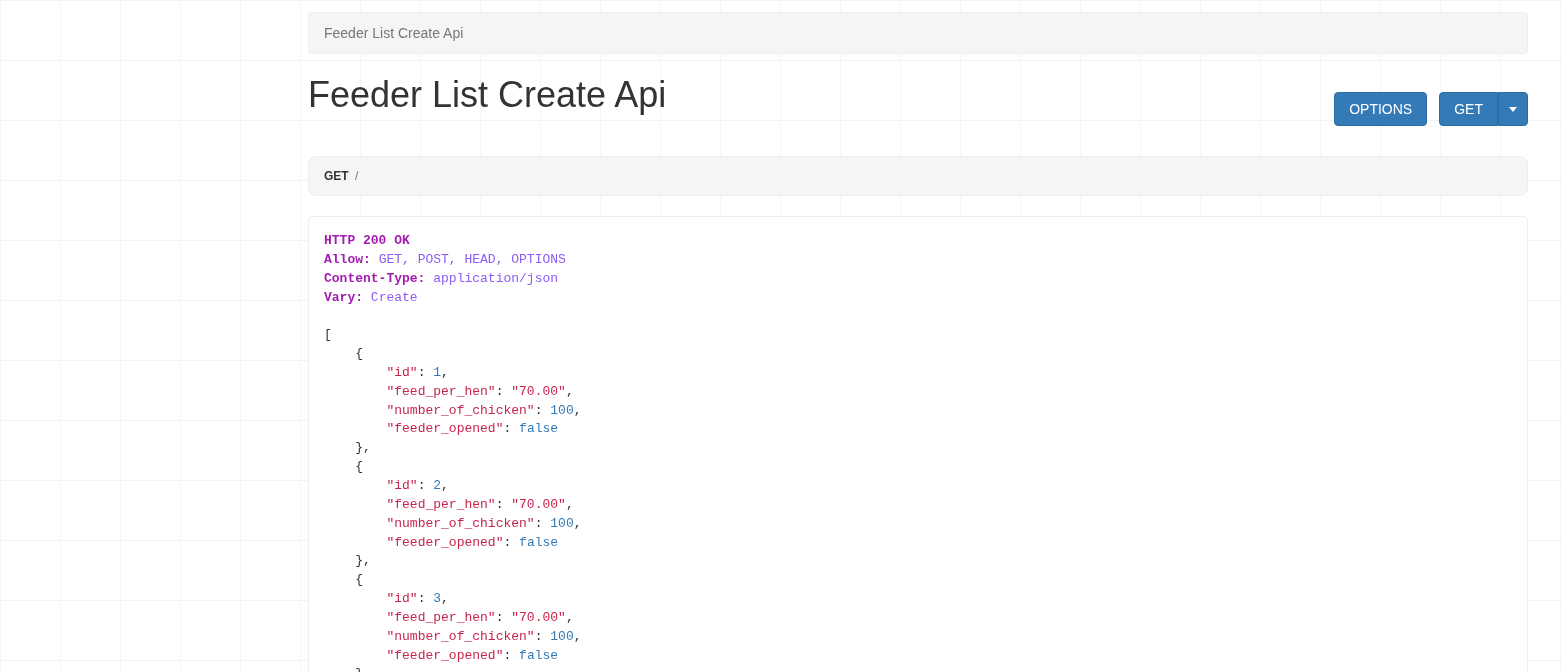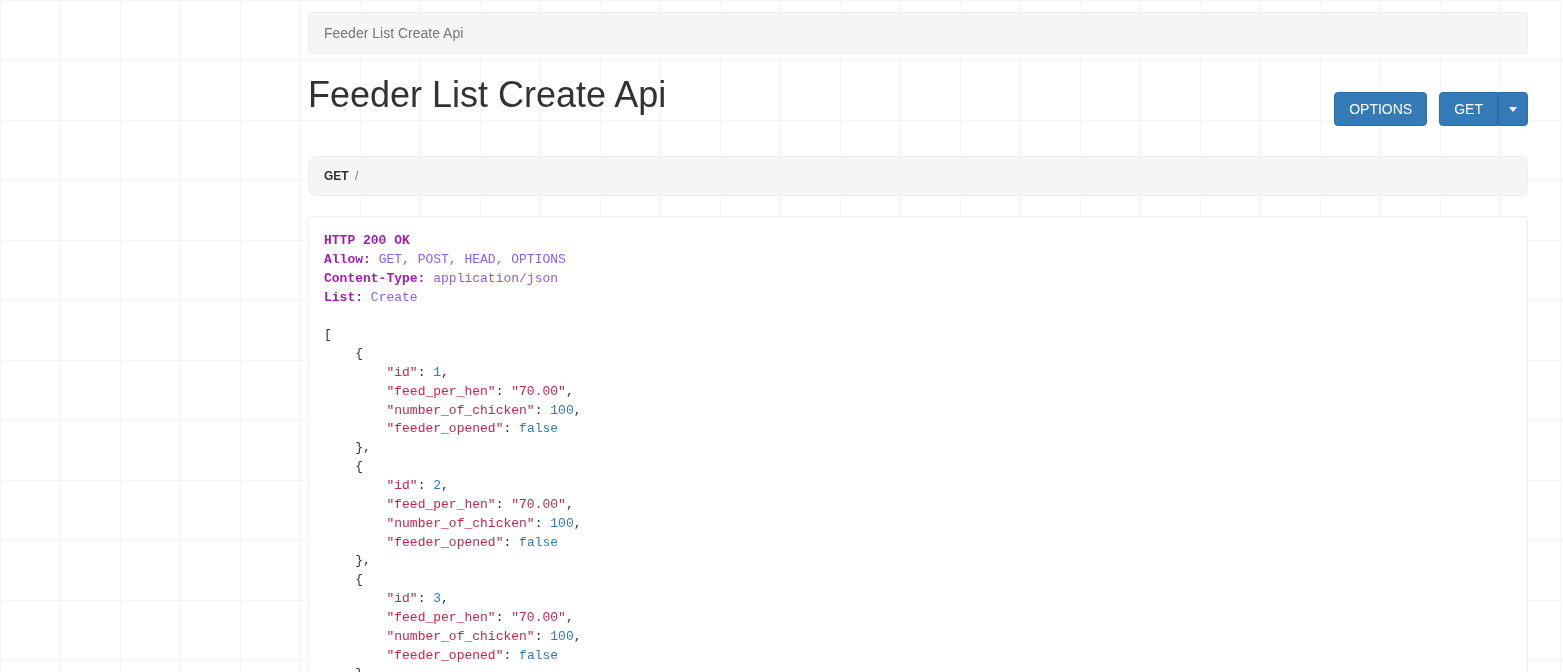--- a/index.html
+++ b/index.html
@@ -118,21 +118,21 @@
   </div>
 
   <div class="request-info">
     <span class="meth">GET</span>
     <span class="path">/</span>
   </div>
 
   <pre class="response" id="response-pre"><span class="hdr-name">HTTP 200 OK</span>
 <span class="hdr-name">Allow:</span> <span class="hdr-val">GET, POST, HEAD, OPTIONS</span>
 <span class="hdr-name">Content-Type:</span> <span class="hdr-val">application/json</span>
-<span class="hdr-name">List:</span> <span class="hdr-val">Create</span>
+<span class="hdr-name">Vary:</span> <span class="hdr-val">Create</span>
 
 <span class="pln">[</span>
     <span class="pln">{</span>
         <span class="str">"id"</span><span class="pln">:</span> <span class="num">1</span><span class="pln">,</span>
         <span class="str">"feed_per_hen"</span><span class="pln">:</span> <span class="str">"70.00"</span><span class="pln">,</span>
         <span class="str">"number_of_chicken"</span><span class="pln">:</span> <span class="num">100</span><span class="pln">,</span>
         <span class="str">"feeder_opened"</span><span class="pln">:</span> <span class="lit">false</span>
     <span class="pln">}</span><span class="pln">,</span>
     <span class="pln">{</span>
         <span class="str">"id"</span><span class="pln">:</span> <span class="num">2</span><span class="pln">,</span>

